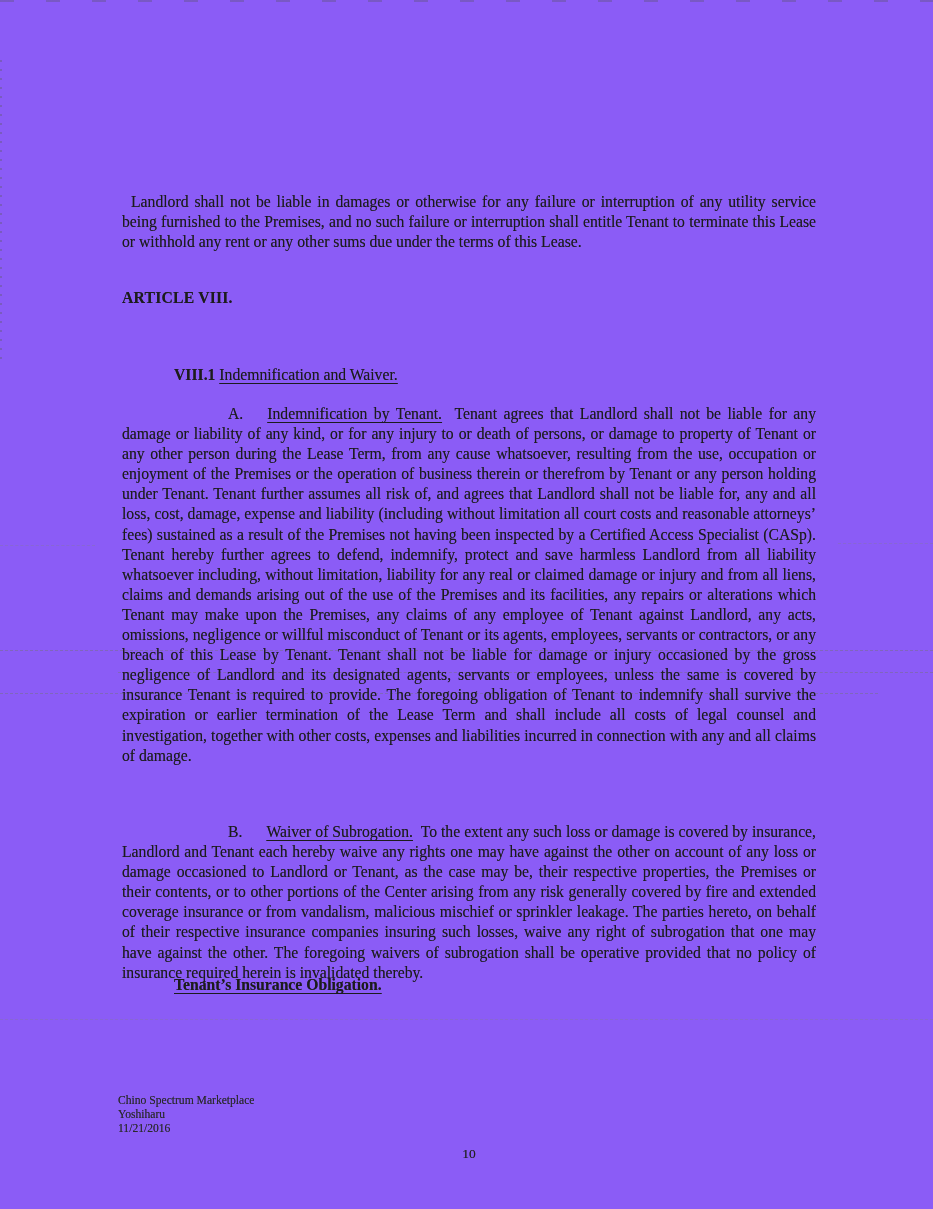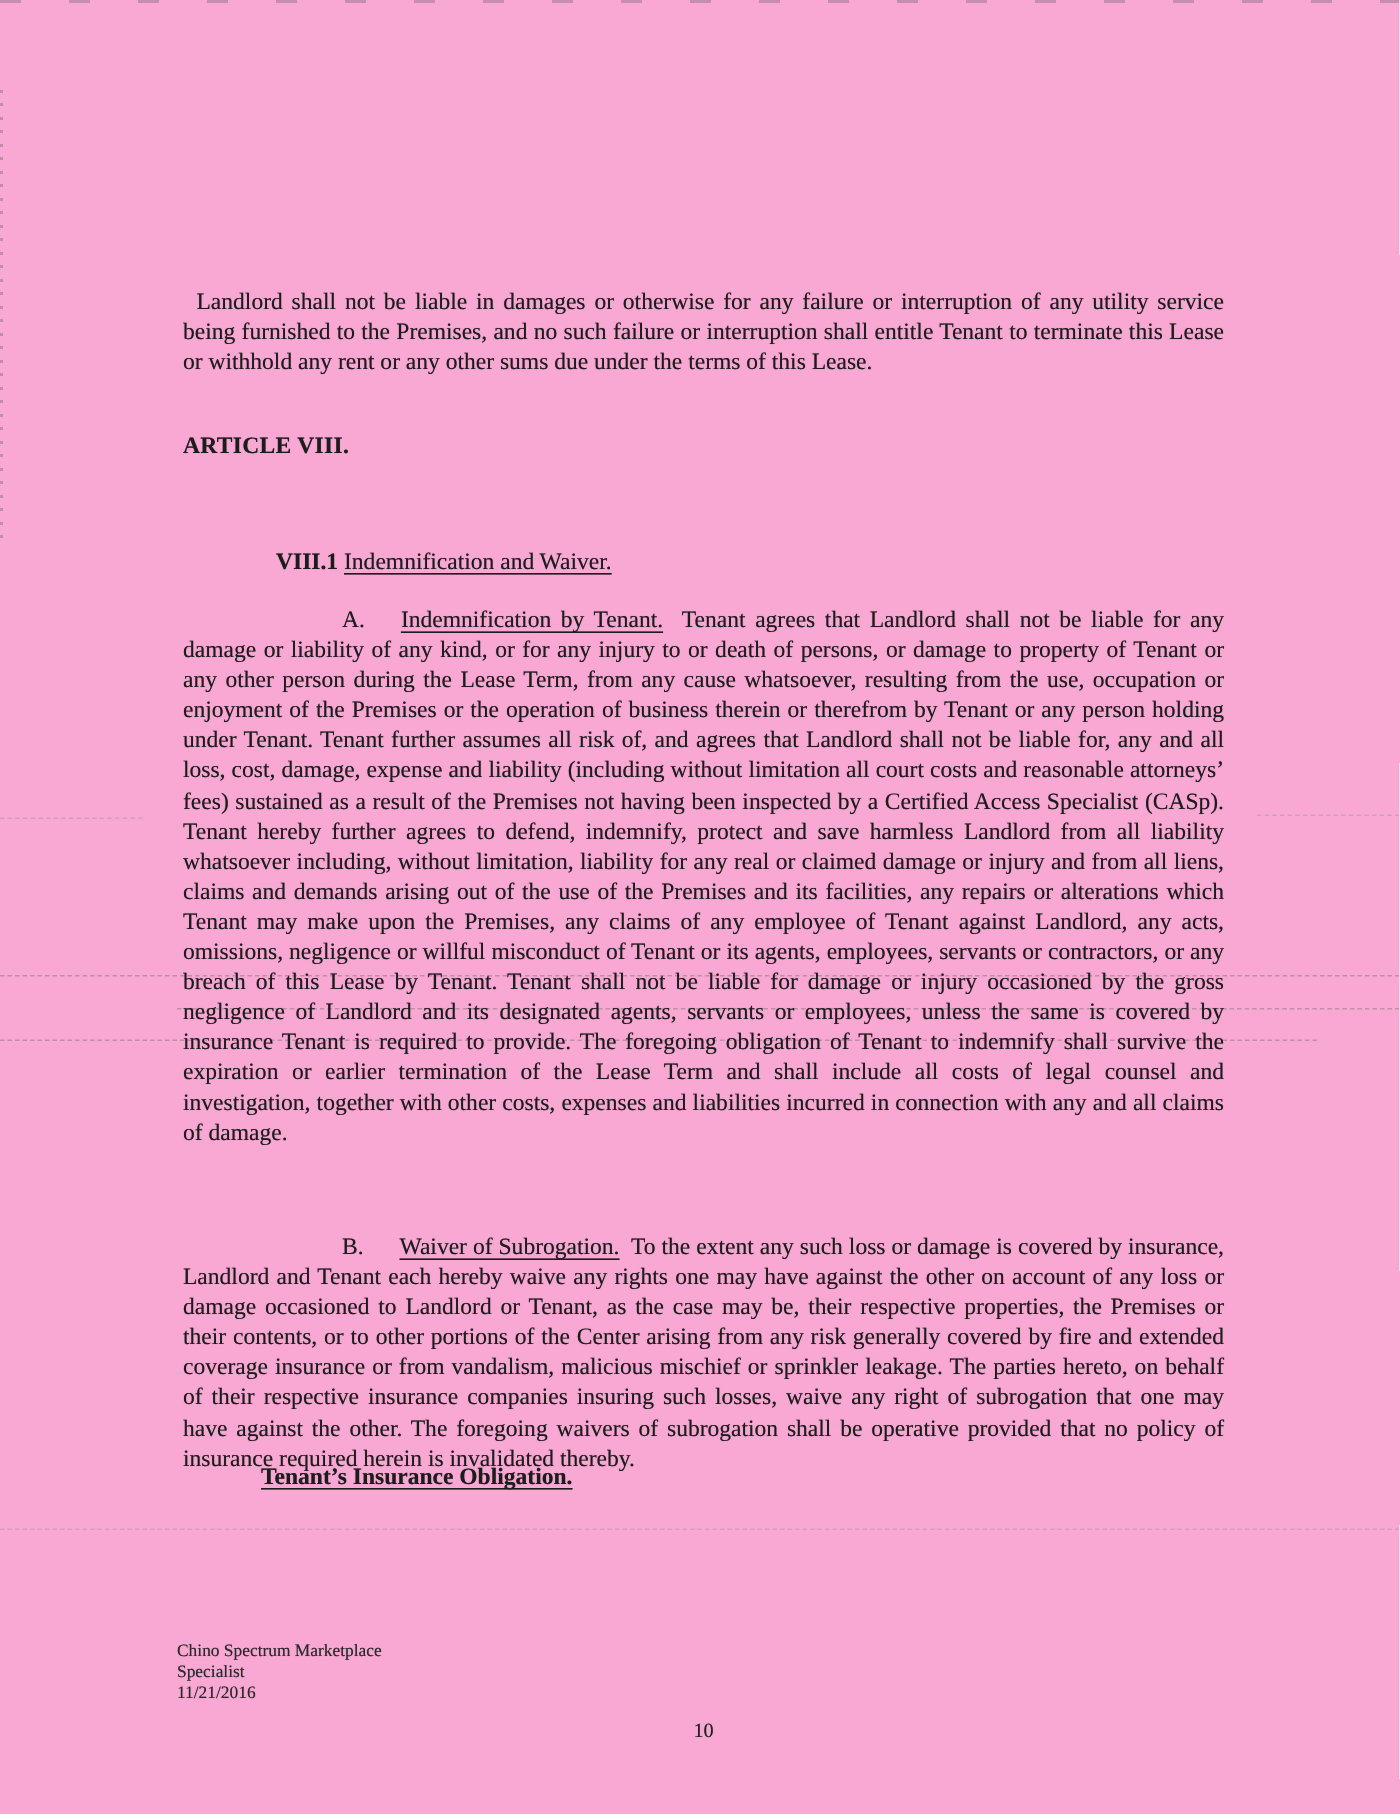--- a/index.html
+++ b/index.html
@@ -1,21 +1,21 @@
 <!DOCTYPE html>
 <html><head>
 <meta charset="utf-8">
 <style>
   html, body { margin: 0; padding: 0; background: #ffffff; }
 
   .page {
     position: relative;
     width: 933px;
     height: 1209px;
-    background: #f9a8d4;
+    background: #8b5cf6;
     font-family: "Liberation Serif", "DejaVu Serif", serif;
     color: #1c1c1c;
     overflow: hidden;
   }
 
   
   .page .txt { text-shadow: 0 0 0.5px rgba(30,30,30,0.55); }
 
   .body-text {
     position: absolute;
@@ -110,34 +110,34 @@
   <div class="artifact" style="top:650px; left:0; width:933px;"></div>
   <div class="artifact" style="top:672px; left:118px; width:815px;"></div>
   <div class="artifact" style="top:693px; left:0; width:878px;"></div>
   <div class="artifact faint" style="top:1019px; left:0; width:933px;"></div>
 
   <p class="body-text txt" style="top:192px; text-indent:9px; margin:0;">Landlord shall not be liable in damages or otherwise for any failure or interruption of any utility service being furnished to the Premises, and no such failure or interruption shall entitle Tenant to terminate this Lease or withhold any rent or any other sums due under the terms of this Lease.</p>
 
   <div class="centered txt" style="top:289px;">ARTICLE VIII.</div>
 
 
-  <div class="heading-inline txt" style="top:366px;margin-left:10px;">
+  <div class="heading-inline txt" style="top:366px;">
     <span class="bold">VIII.1</span>
     <span class="u">Indemnification and Waiver.</span>
   </div>
 
   <p class="body-text para-indent txt" style="top:404px; margin:0;"><span>A.</span><span class="tab"></span><span class="u">Indemnification by Tenant.</span>&nbsp; <span>Tenant agrees that Landlord shall not be liable for any damage or liability of any kind, or for any injury to or death of persons, or damage to property of Tenant or any other person during the Lease Term, from any cause whatsoever, resulting from the use, occupation or enjoyment of the Premises or the operation of business therein or therefrom by Tenant or any person holding under Tenant. Tenant further assumes all risk of, and agrees that Landlord shall not be liable for, any and all loss, cost, damage, expense and liability (including without limitation all court costs and reasonable attorneys’ fees) sustained as a result of the Premises not having been inspected by a Certified Access Specialist (CASp). Tenant hereby further agrees to defend, indemnify, protect and save harmless Landlord from all liability whatsoever including, without limitation, liability for any real or claimed damage or injury and from all liens, claims and demands arising out of the use of the Premises and its facilities, any repairs or alterations which Tenant may make upon the Premises, any claims of any employee of Tenant against Landlord, any acts, omissions, negligence or willful misconduct of Tenant or its agents, employees, servants or contractors, or any breach of this Lease by Tenant.  Tenant shall not be liable for damage or injury occasioned by the gross negligence of Landlord and its designated agents, servants or employees, unless the same is covered by insurance Tenant is required to provide.  The foregoing obligation of Tenant to indemnify shall survive the expiration or earlier termination of the Lease Term and shall include all costs of legal counsel and investigation, together with other costs, expenses and liabilities incurred in connection with any and all claims of damage.</span></p>
 
   <p class="body-text para-indent txt" style="top:822px; margin:0;"><span>B.</span><span class="tab"></span><span class="u">Waiver of Subrogation.</span>&nbsp; <span>To the extent any such loss or damage is covered by insurance, Landlord and Tenant each hereby waive any rights one may have against the other on account of any loss or damage occasioned to Landlord or Tenant, as the case may be, their respective properties, the Premises or their contents, or to other portions of the Center arising from any risk generally covered by fire and extended coverage insurance or from vandalism, malicious mischief or sprinkler leakage.  The parties hereto, on behalf of their respective insurance companies insuring such losses, waive any right of subrogation that one may have against the other.  The foregoing waivers of subrogation shall be operative provided that no policy of insurance required herein is invalidated thereby.</span></p>
 
   <div class="heading-inline txt" style="top:976px;font-weight:bold;">
     <span class="u">Tenant’s Insurance Obligation.</span>
   </div>
 
   <div class="footer txt">
     <div>Chino Spectrum Marketplace</div>
-    <div>Specialist</div>
+    <div>Yoshiharu</div>
     <div>11/21/2016</div>
   </div>
 
   <div class="page-number txt">10</div>
 
 </div>
 
 </body></html>

